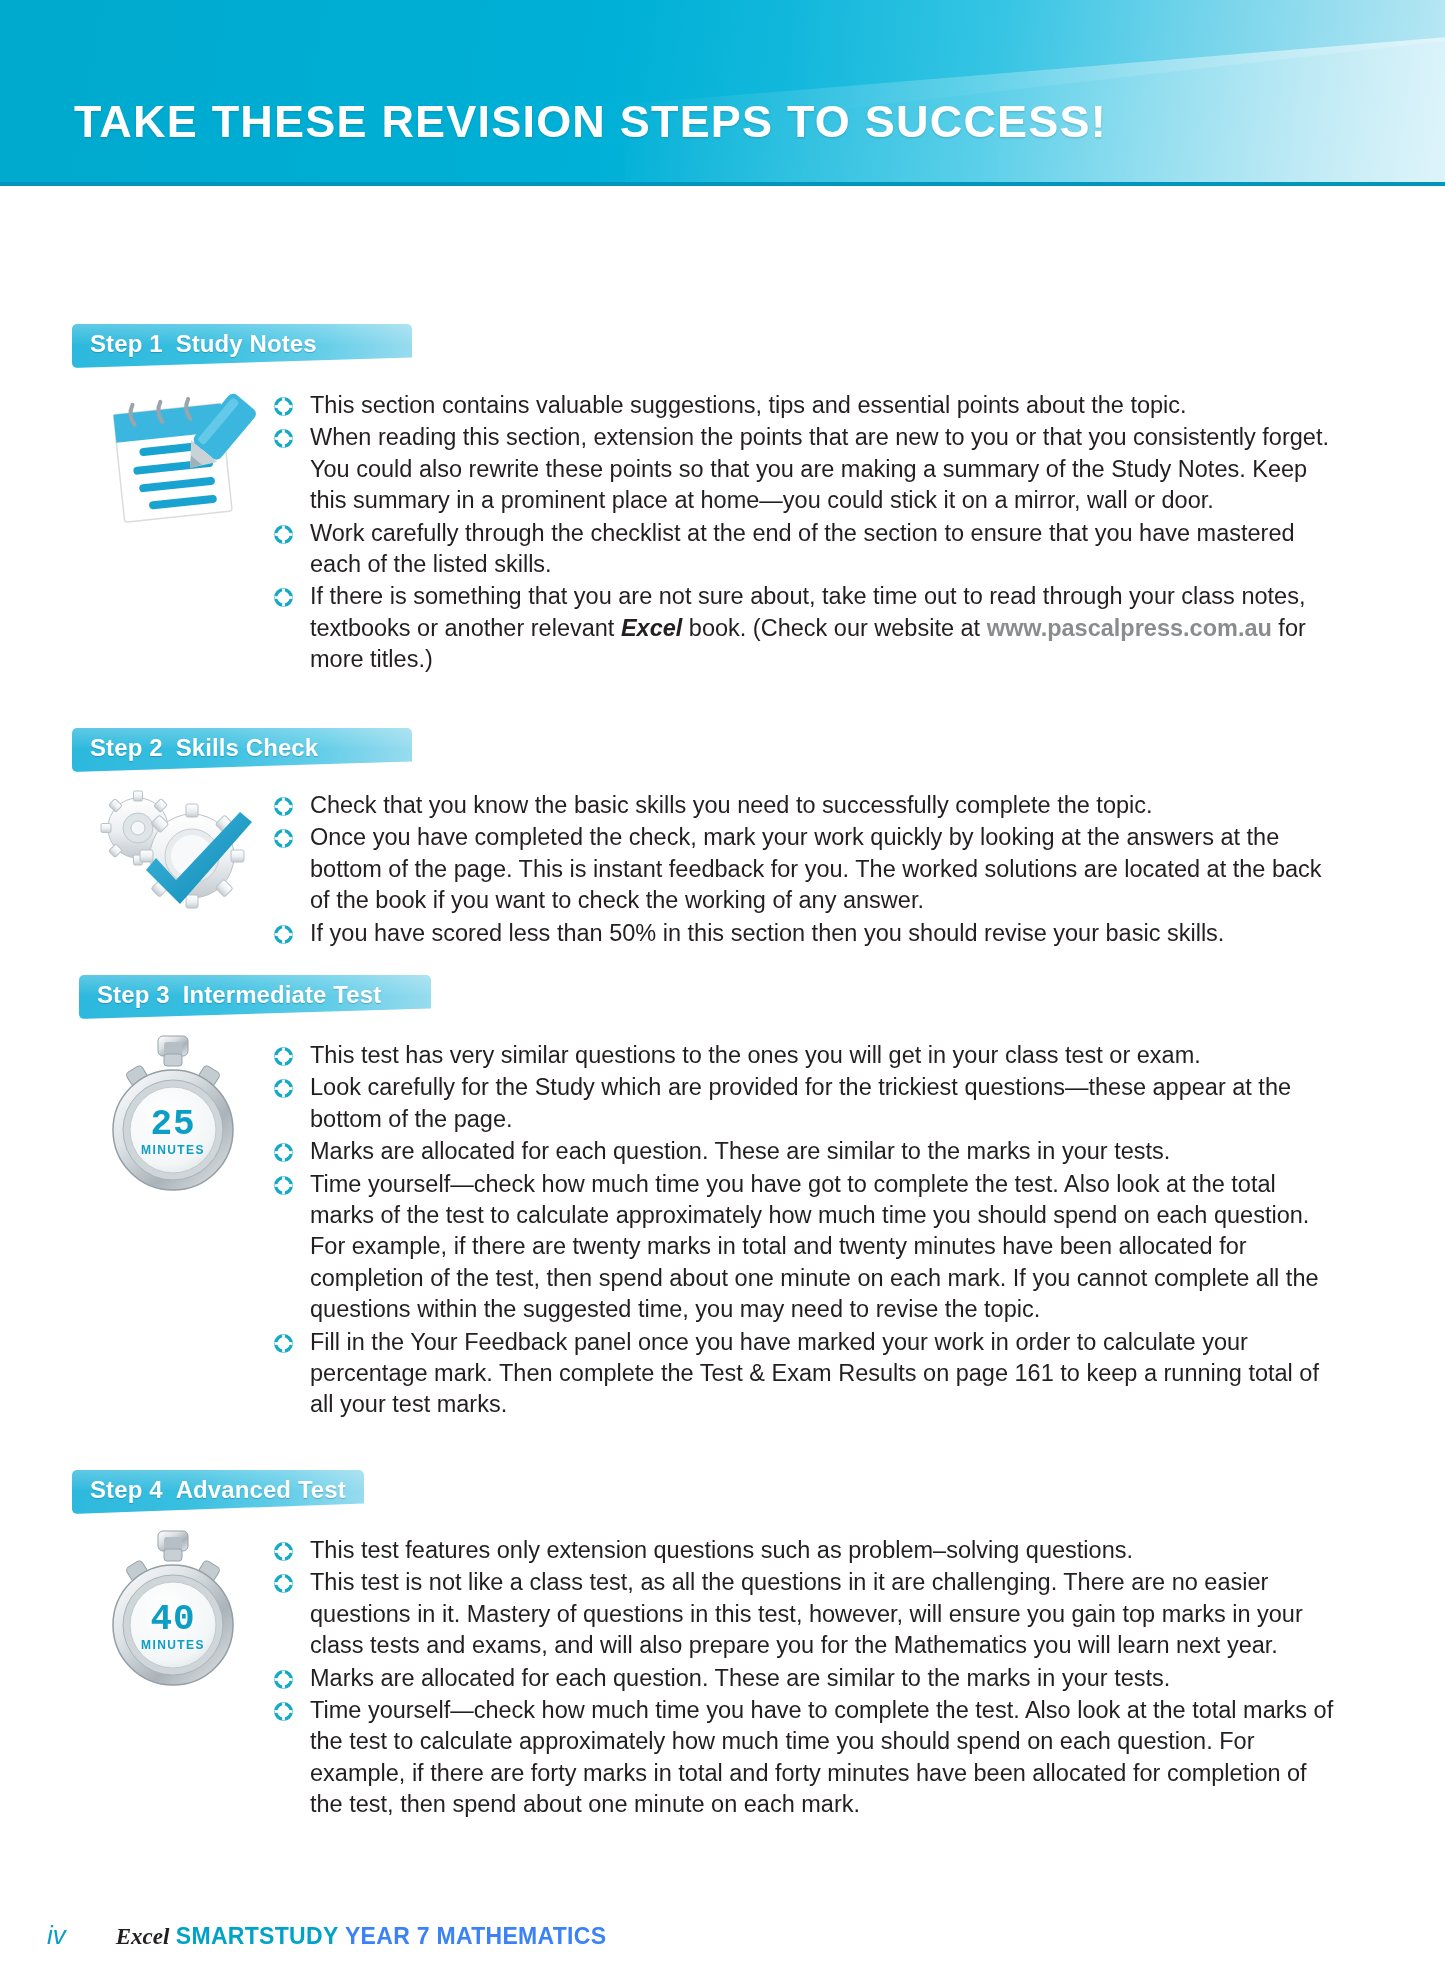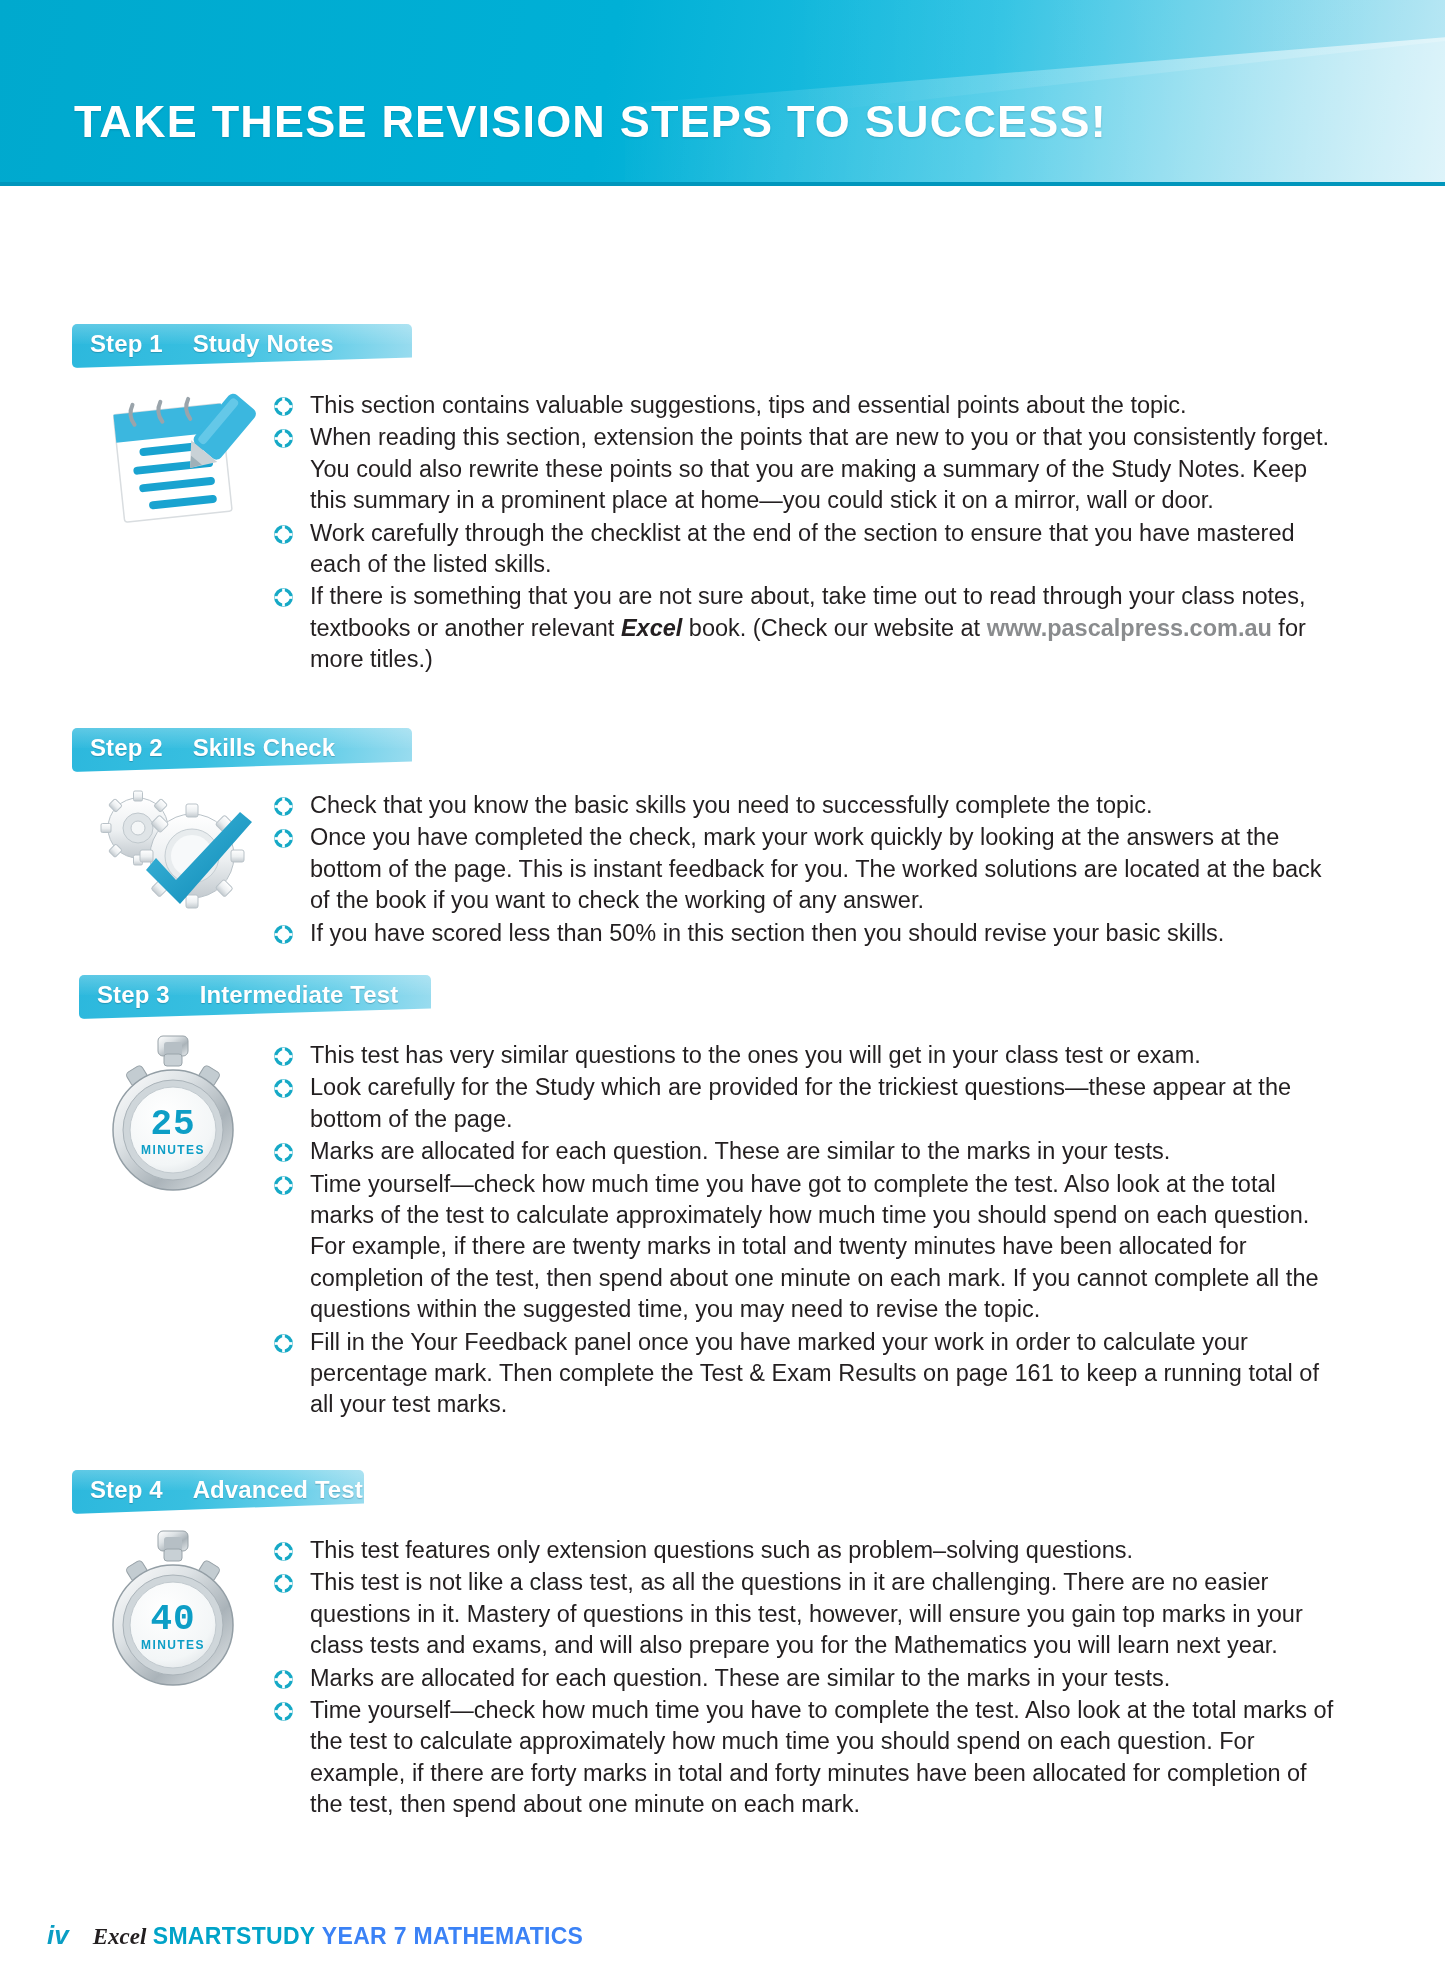--- a/index.html
+++ b/index.html
@@ -99,21 +99,21 @@
     left: 18px;
     top: 6px;
     color: #ffffff;
     font-size: 24px;
     font-weight: bold;
     white-space: nowrap;
     letter-spacing: 0.1px;
     text-shadow: 0 1px 1px rgba(0,70,95,0.30);
   }
   .step-head .label .num {
-    margin-right: 30px;
+    margin-right: 13px;
     text-align: right;
   }
 
   
   .bullets {
     position: absolute;
     color: #231f20;
     font-size: 23.5px;
     line-height: 31.4px;
   }
@@ -149,23 +149,23 @@
   .footer {
     position: absolute;
     left: 47px;
     top: 1920px;
     display: flex;
     align-items: baseline;
   }
   .footer .folio {
     color: #0a9ec4;
     font-size: 26px;
-    font-weight: bold;
+    font-weight: normal;
     font-style: italic;
-    margin-right: 24px;
+    margin-right: 50px;
   }
   .footer .brand {
     font-size: 23px;
     font-weight: bold;
     white-space: nowrap;
   }
   .footer .brand .excel {
     font-family: "Liberation Serif", serif;
     font-style: italic;
     font-weight: bold;

